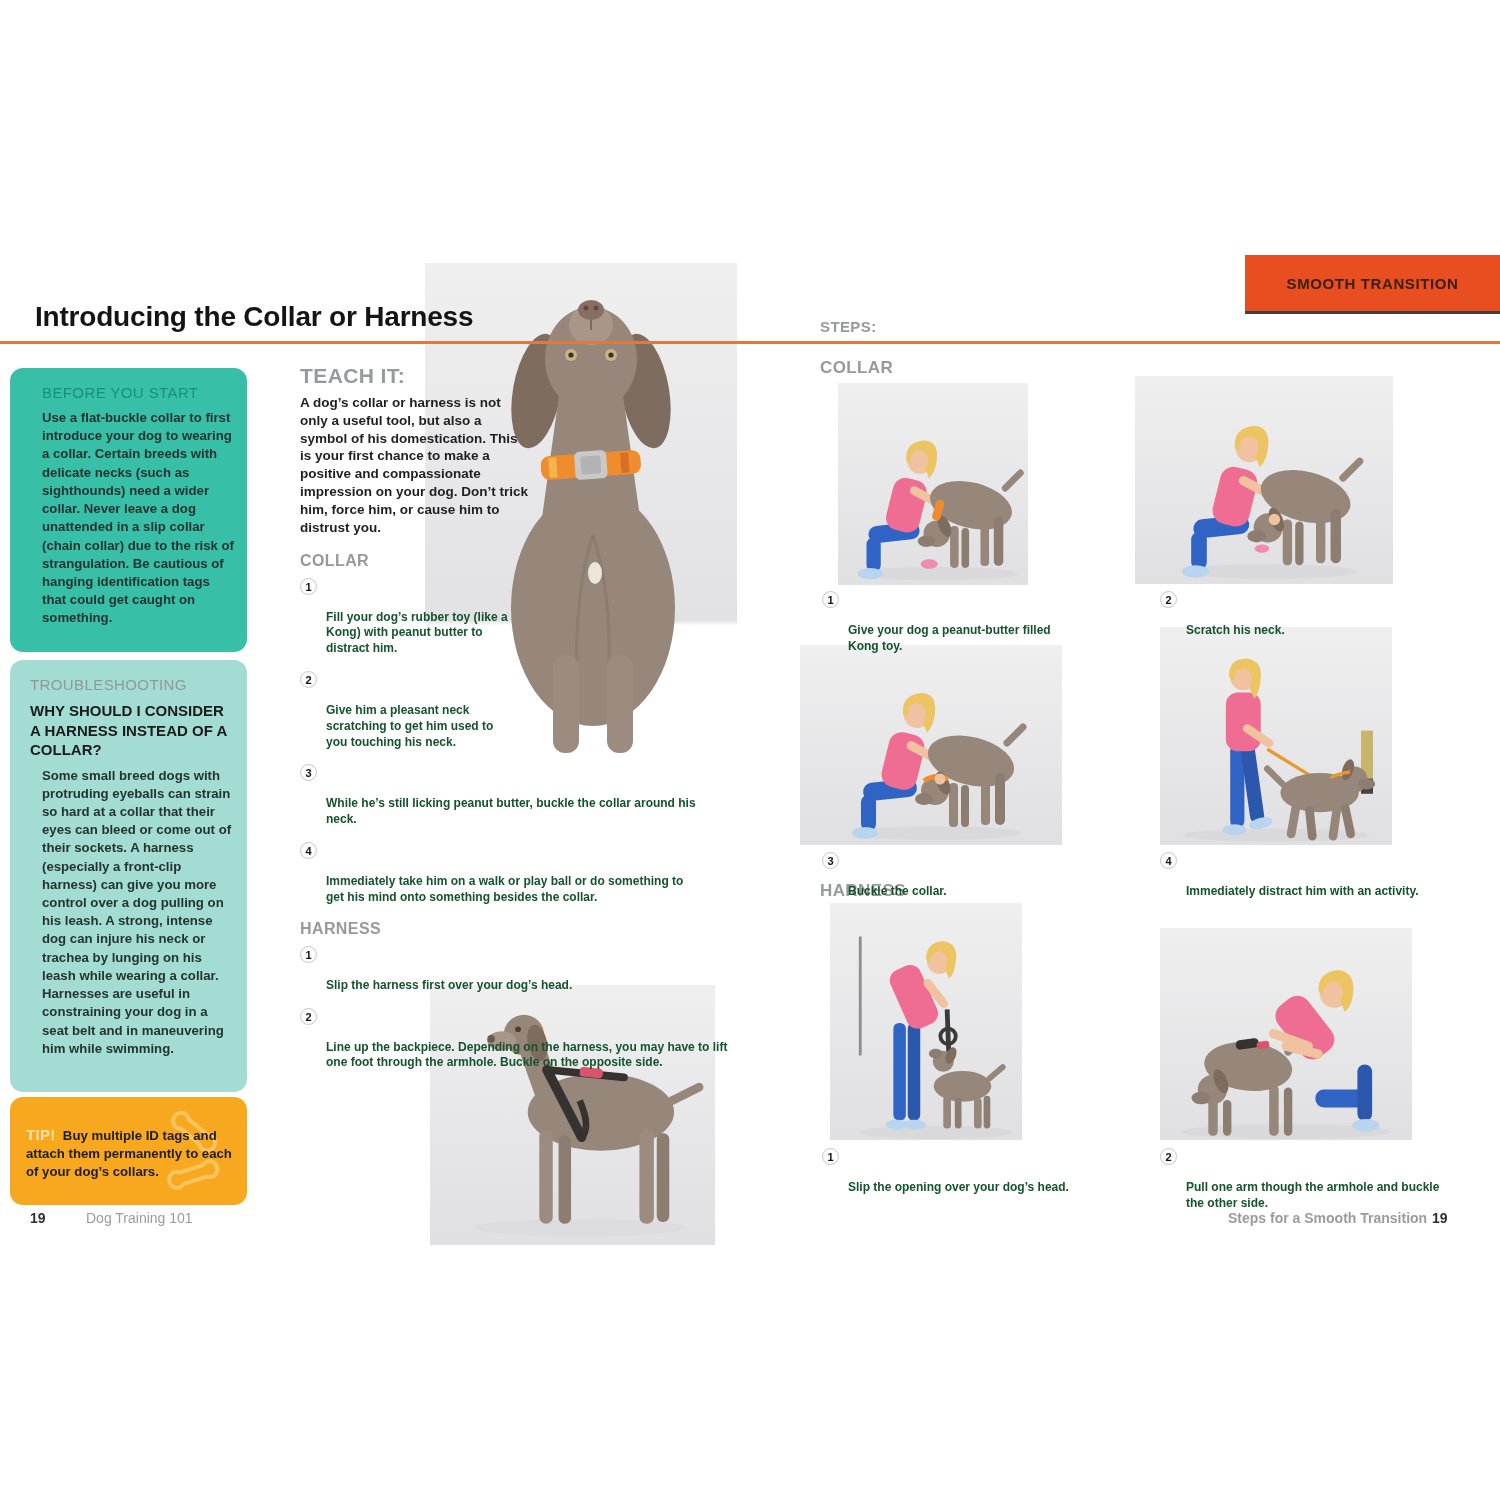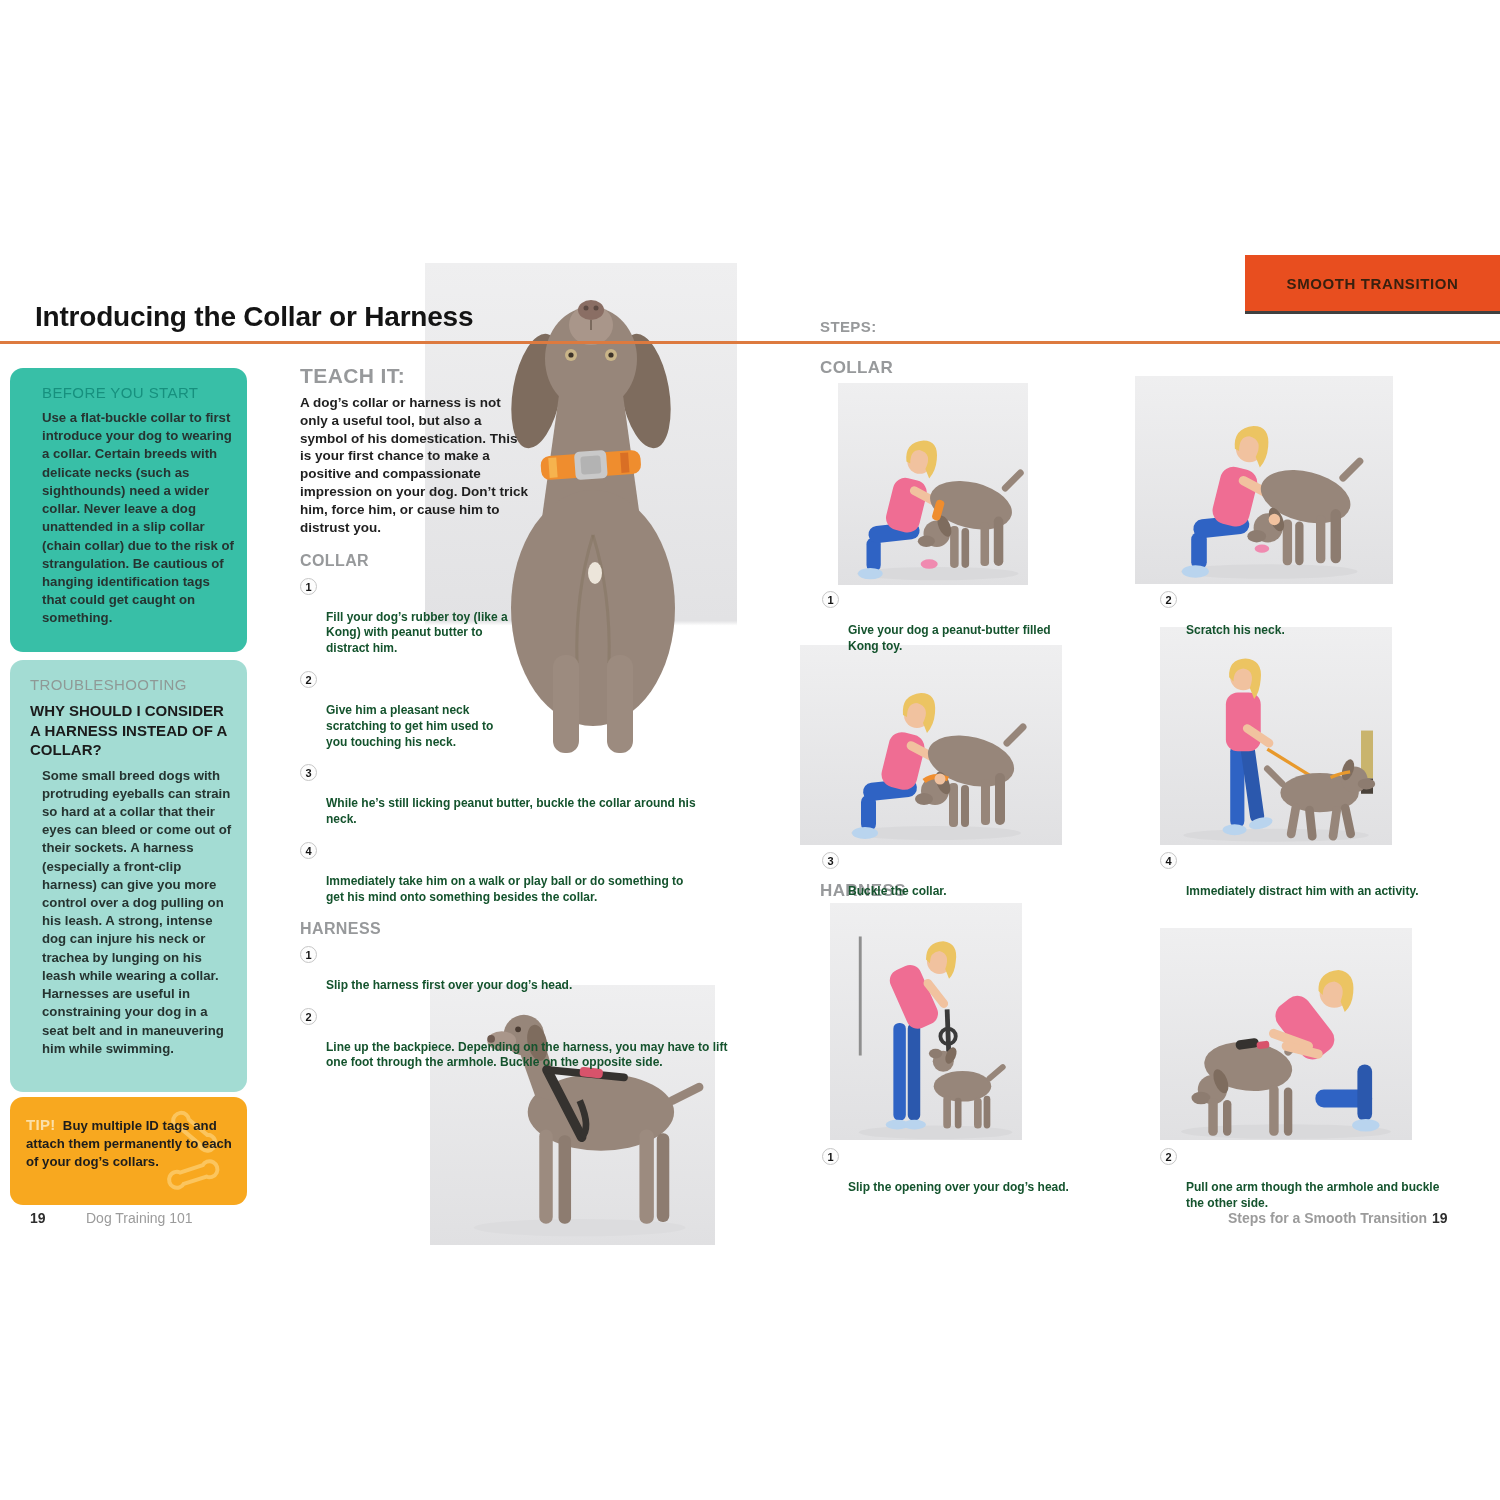--- a/index.html
+++ b/index.html
@@ -19,21 +19,21 @@
 
   
   .box{border-radius:13px;box-sizing:border-box;padding:16px 12px 14px 18px;z-index:2;}
   .box-h{font-size:15px;font-weight:normal;letter-spacing:0.4px;margin:0 0 8px 14px;}
   .box-body{font-size:13.2px;font-weight:bold;color:#263431;line-height:1.38;margin:0 0 0 14px;}
   .teal1{left:10px;top:368px;width:237px;height:284px;background:#38bfa7;}
   .teal1 .box-h{color:#17907e;}
   .teal2{left:10px;top:660px;width:237px;height:432px;background:#a3dcd3;}
   .teal2 .box-h{color:#8f9996;margin-left:2px;}
   .question{font-size:15px;font-weight:bold;color:#1b1b1b;line-height:1.3;margin:4px 0 7px 2px;}
-  .tip{left:10px;top:1097px;width:237px;height:108px;background:#f8a81f;padding:18px 14px 12px 16px;}
+  .tip{left:10px;top:1097px;width:237px;height:108px;background:#f8a81f;padding:28px 14px 12px 16px;}
   .tip-label{color:#fbe0a8;font-weight:bold;font-size:15px;letter-spacing:0.3px;}
   .tip-body{font-size:13.2px;font-weight:bold;color:#1d1d1d;line-height:1.35;}
   .tip-bones{position:absolute;right:4px;bottom:2px;z-index:1;}
 
   
   .teach-col{left:300px;top:364px;width:445px;z-index:3;}
   .h-teach{font-size:21px;margin:0 0 6px 0;}
   .p-teach{width:232px;margin:0 6px 15px 0;}
   .h-sub{font-size:16px;margin:0 0 8px 0;}
   .w215{width:218px;}

